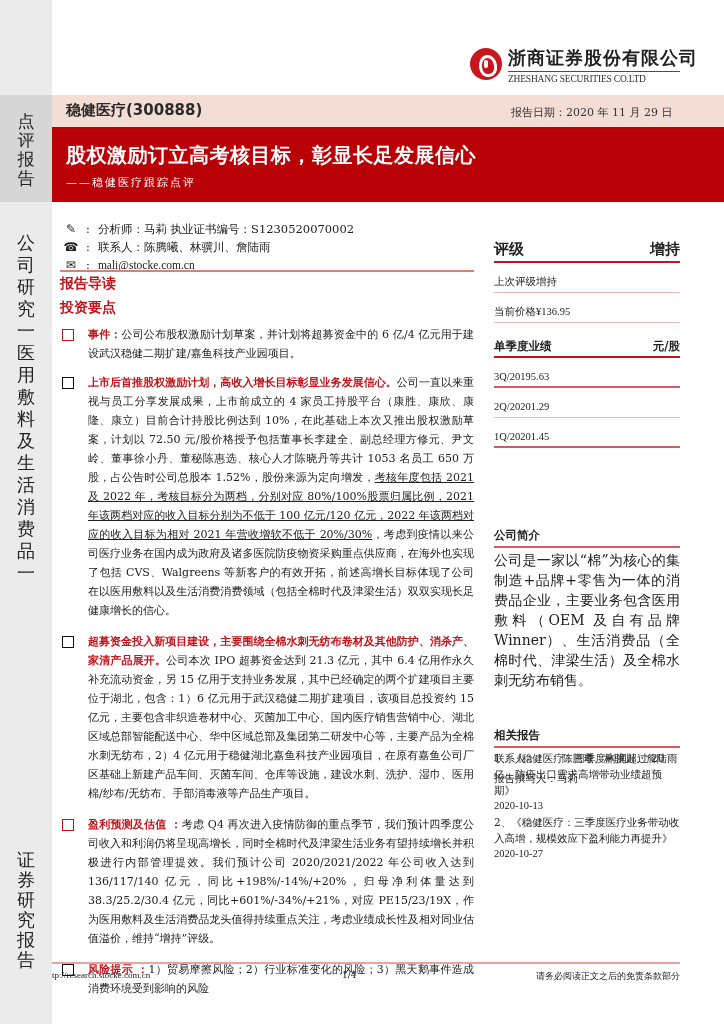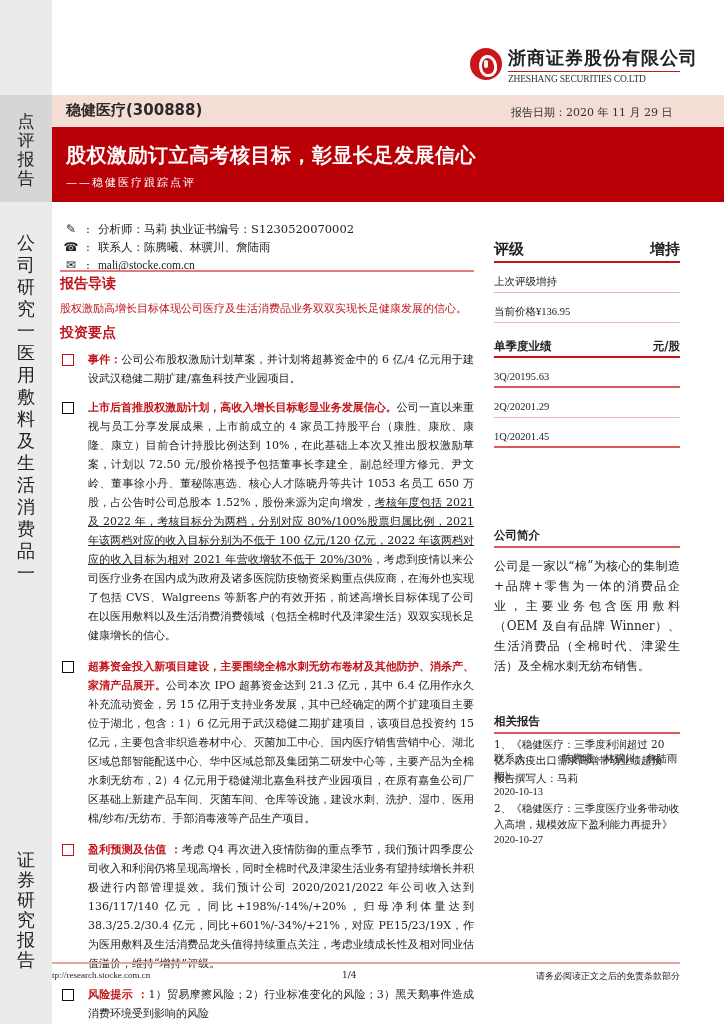--- a/index.html
+++ b/index.html
@@ -45,21 +45,21 @@
   .bullet .txt { font-size: 11px; line-height: 19px; text-align: justify; color: #222; }
   .bullet .hl { color: #c2141b; font-weight: bold; font-family: "DejaVu Sans", sans-serif; }
   .u { text-decoration: underline; }
 
   .right-col { position: absolute; left: 494px; top: 240px; width: 186px; font-size: 10.5px; color: #222; }
   .rating-head { display: flex; justify-content: space-between; font-size: 15px; font-weight: bold; font-family: "DejaVu Sans", sans-serif; padding-bottom: 2px; border-bottom: 2px solid #c2141b; }
   .kv { display: flex; justify-content: flex-start; height: 22px; align-items: center; border-bottom: 1px solid #eab6b6; margin-top: 8px; }
   .kv-head { display: flex; justify-content: space-between; font-size: 11.5px; font-weight: bold; font-family: "DejaVu Sans", sans-serif; margin-top: 16px; padding-bottom: 2px; border-bottom: 2px solid #c2141b; }
   .kv.strong { border-bottom: 2px solid #d85a5a; }
   .rc-title { font-size: 11.5px; font-weight: bold; font-family: "DejaVu Sans", sans-serif; border-bottom: 2px solid #d85a5a; padding-bottom: 3px; }
-  .rc-body { font-size: 12px; line-height: 20px; text-align: justify; padding-top: 8px; }
+  .rc-body { font-size: 14px; line-height: 20px; text-align: justify; padding-top: 2px; }
   .rel-line { font-size: 10.5px; line-height: 16px; }
   .writer { position: absolute; left: 494px; top: 748px; font-size: 10.5px; line-height: 20px; color: #222; }
   .writer .row { display: flex; }
   .writer .lab { width: 68px; }
 
   .footer-rule { position: absolute; left: 52px; top: 962px; width: 628px; height: 2px; background: #e9a3a3; }
   .footer { position: absolute; left: 52px; top: 970px; width: 630px; height: 14px; font-size: 9px; color: #222; }
   .footer .l { position: absolute; left: 0; font-family: "Liberation Serif", serif; }
   .footer .c { position: absolute; left: 290px; text-align: center; }
   .footer .r { position: absolute; right: 2px; }
@@ -132,21 +132,20 @@
   <div class="analyst-row">
     <span class="ic">✉</span>
     <span class="colon">:</span>
     <span style="font-family:'Liberation Serif',serif;">mali@stocke.com.cn</span>
   </div>
 </div>
 
 <div class="left-col">
   <div class="sec-rule"></div>
   <div class="sec-title">报告导读</div>
-  <div class="lead">股权激励高增长目标体现公司医疗及生活消费品业务双双实现长足健康发展的信心。</div>
 
   <div class="sec-title" style="margin-top:6px;">投资要点</div>
 
   <div class="bullet">
     <span class="cb red"></span>
     <div class="txt"><span class="hl">事件：</span><span>公司公布股权激励计划草案，并计划将超募资金中的 6 亿/4 亿元用于建设武汉稳健二期扩建/嘉鱼科技产业园项目。</span></div>
   </div>
 
   <div class="bullet" style="margin-top:10px;">
     <span class="cb"></span>

